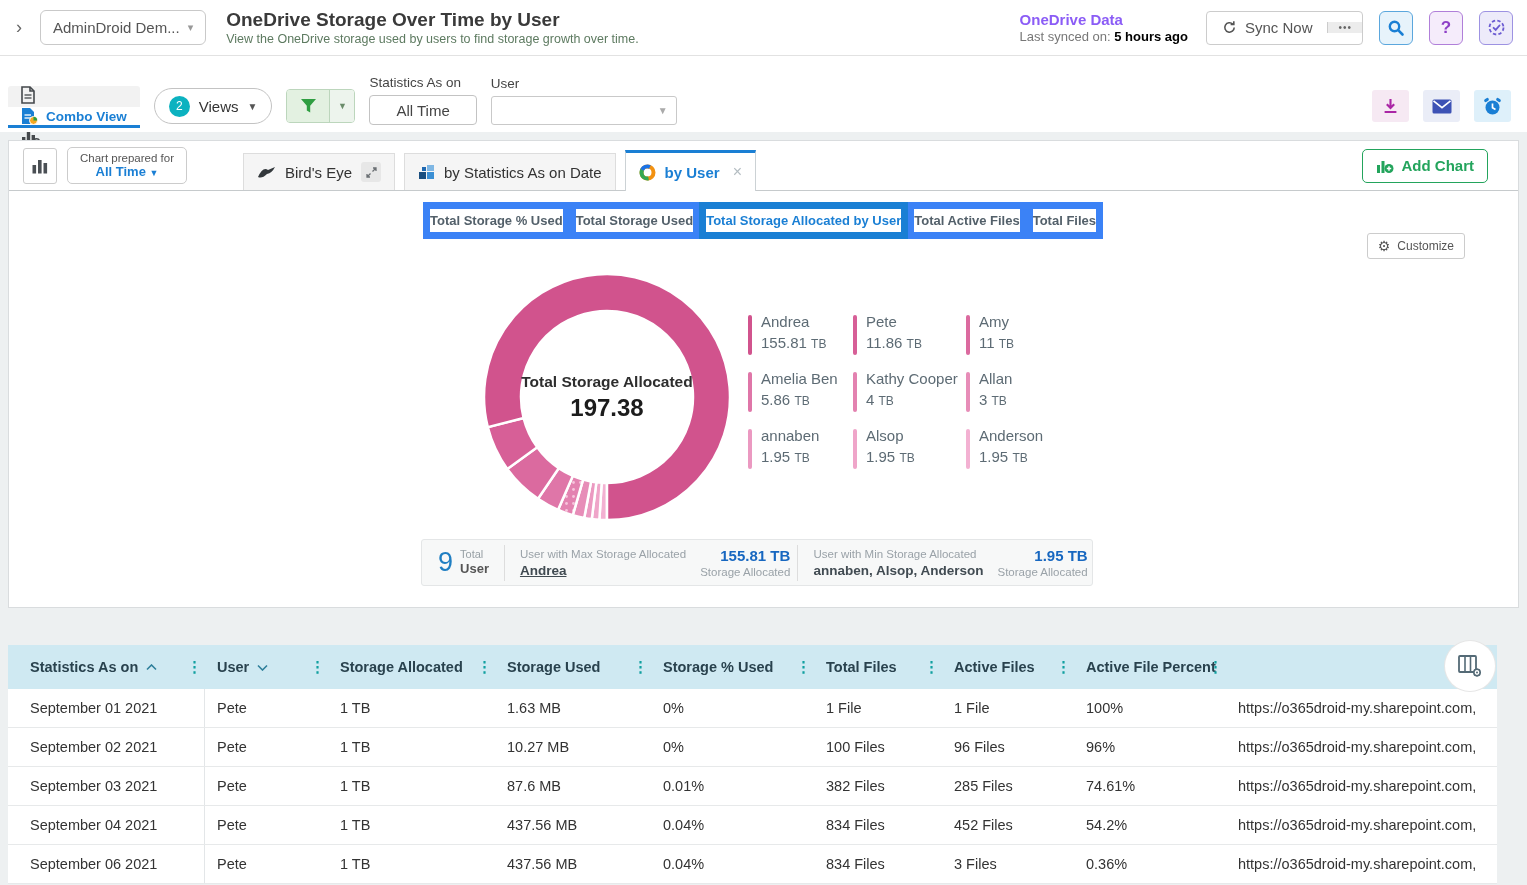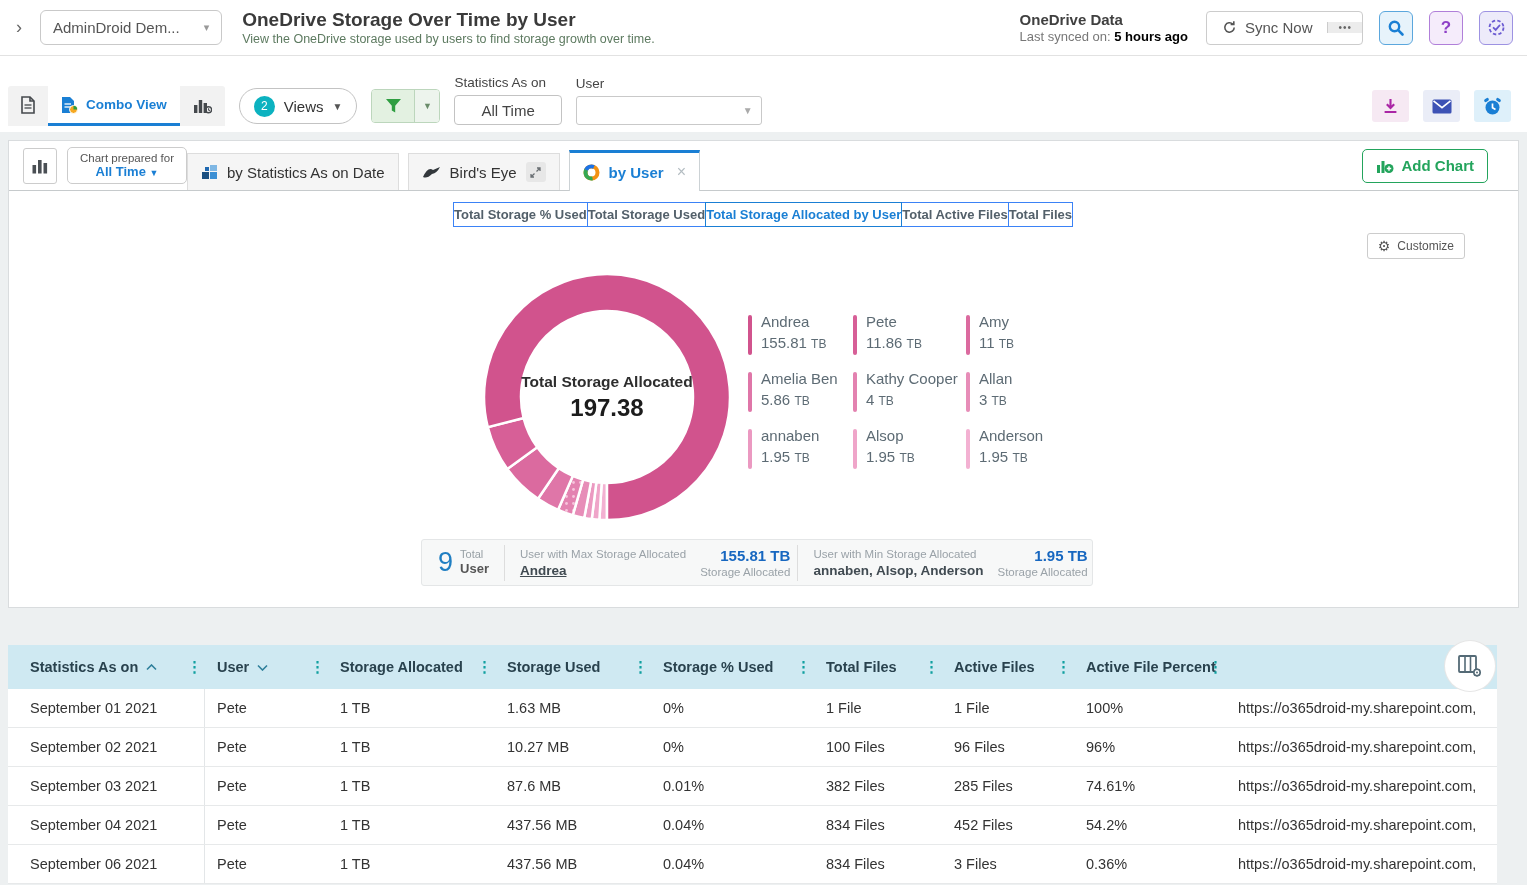--- a/index.html
+++ b/index.html
@@ -3,41 +3,41 @@
 <meta charset="utf-8">
 <style>
   *{box-sizing:border-box;}
   body{margin:0;width:1527px;height:885px;background:#edf0f1;font-family:"Liberation Sans",sans-serif;overflow:hidden;color:#333;}
   button{font-family:inherit;cursor:pointer;background:none;border:none;padding:0;color:inherit;}
   svg{display:block;}
 
   
   .header{display:flex;align-items:center;height:56px;background:#fff;border-bottom:1px solid #e2e2e2;padding:0 14px 0 10px;gap:12px;}
   .chev{font-size:18px;color:#666;padding:2px 6px;}
-  .tenant{display:flex;align-items:center;gap:24px;border:1px solid #c9c9c9;border-radius:6px;padding:8px 12px;color:#555;font-size:15px;background:#fff;}
+  .tenant{display:flex;align-items:center;gap:8px;border:1px solid #c9c9c9;border-radius:6px;padding:8px 12px;color:#555;font-size:15px;background:#fff;}
   .tenant .caret{color:#999;font-size:11px;}
   .titleblock{margin-left:8px;}
   .titleblock h1{margin:0;font-size:19px;color:#3a3a3a;font-weight:700;line-height:1.15;}
   .subtitle{font-size:12.5px;color:#5d7a60;margin-top:2px;}
   .spacer{flex:1;}
   .syncinfo{margin-right:6px;}
-  .syncsrc{font-weight:700;color:#404040;font-size:15px;}
+  .syncsrc{font-weight:700;color:#8b5cf6;font-size:15px;}
   .synctime{font-size:13px;color:#777;margin-top:1px;}
   .synctime b{color:#000000;}
   .syncgroup{display:flex;align-items:center;border:1px solid #ccc;border-radius:4px;overflow:hidden;height:34px;background:#fff;}
   .syncbtn{display:flex;align-items:center;gap:8px;padding:0 15px;background:#fff;color:#555;font-size:15px;}
   .morebtn{padding:0 10px;background:#ececec;border-left:1px solid #ccc;color:#666;font-size:10px;letter-spacing:1px;display:flex;align-items:center;}
   .iconbtn{width:34px;height:34px;border-radius:6px;display:flex;align-items:center;justify-content:center;margin-left:4px;}
   .iconbtn.search{background:#e7f3fb;border:1.5px solid #5ba7dd;}
   .iconbtn.help{background:#f5ecfb;border:1.5px solid #b07fd9;color:#8e3fc7;font-size:17px;font-weight:700;}
   .iconbtn.sched{background:#edebfa;border:1.5px solid #9d92e2;}
 
   
   .toolbar{display:flex;align-items:flex-end;background:#fff;height:76px;padding:0 16px 6px 8px;gap:14px;}
-  .viewtabs{display:flex;height:40px;background:#f2f2f2;border-radius:3px 3px 0 0;}
+  .viewtabs{display:flex;height:40px;background:#f2f2f2;border-radius:3px 3px 0 0;flex-direction:column;}
   .vtab{display:flex;align-items:center;gap:8px;padding:0 13px;border-bottom:3px solid transparent;color:#555;}
   .vtab.active{background:#fff;border-bottom-color:#1a7fd4;color:#1a7fd4;font-size:13.5px;font-weight:700;}
   .viewsbtn{display:flex;align-items:center;gap:9px;height:36px;border:1px solid #c3c3c3;border-radius:18px;padding:0 14px;margin-bottom:2px;font-size:15px;color:#333;background:#fff;}
   .badge{width:21px;height:21px;border-radius:50%;background:#0cb2c0;color:#fff;font-size:12px;display:flex;align-items:center;justify-content:center;}
   .viewsbtn .caret{font-size:10px;color:#555;}
   .filtergroup{display:flex;height:34px;margin-bottom:3px;border-radius:4px;overflow:hidden;border:1px solid #bcd6bc;}
   .f-main{width:42px;background:#e3f1e1;display:flex;align-items:center;justify-content:center;}
   .f-caret{width:25px;background:#edf4ed;border-left:1px solid #bcd6bc;color:#6a8c6a;font-size:9px;}
   .fieldgroup{display:flex;flex-direction:column;gap:5px;margin-bottom:1px;}
   .fieldgroup label{font-size:13.5px;color:#444;}
@@ -58,21 +58,21 @@
   .preparedfor .l2{display:block;font-size:13px;color:#1a7fd4;font-weight:700;}
   .preparedfor .l2 .caret{font-size:9px;}
   .ctab{display:flex;align-items:center;gap:9px;height:37px;padding:0 13px;background:#f5f5f5;border:1px solid #ddd;border-bottom:none;font-size:15px;color:#333;}
   .ctab.birds{margin-left:56px;}
   .ctab + .ctab{margin-left:9px;}
   .ctab.active{background:#fff;border-color:#ccd2d5;border-top:3px solid #1a7fd4;height:41px;margin-bottom:-1px;color:#1a7fd4;font-weight:600;}
   .ctab .expand{width:20px;height:20px;background:#e7e7e7;border-radius:3px;display:flex;align-items:center;justify-content:center;}
   .ctab .close{color:#b3bcc1;font-size:16px;margin-left:4px;font-weight:400;}
   .addchart{display:flex;align-items:center;gap:8px;align-self:center;margin-left:auto;margin-right:16px;border:1.5px solid #23a45c;border-radius:5px;height:34px;padding:0 13px;color:#23a45c;font-size:15px;font-weight:700;background:#fff;}
   .metrictabs{display:flex;justify-content:center;margin-top:11px;}
-  .mtab{border:1px solid #3b82f6;background:#fff;padding:4px 0;font-size:13px;font-weight:700;color:#53606a;margin-left:-1px;position:relative;}
+  .mtab{border:7px solid #3b82f6;background:#fff;padding:4px 0;font-size:13px;font-weight:700;color:#53606a;margin-left:-1px;position:relative;}
   .mtab.active{color:#1a7fd4;border-color:#1a7fd4;z-index:1;}
   .customize{position:absolute;top:92px;right:53px;display:flex;align-items:center;gap:7px;border:1px solid #ccc;border-radius:3px;padding:4px 10px;font-size:12px;color:#555;background:#fff;}
   .customize .gear{font-size:14px;color:#555;}
   .donutwrap{position:absolute;left:463px;top:121px;width:270px;height:270px;}
   .centertext{position:absolute;inset:0;display:flex;flex-direction:column;align-items:center;justify-content:center;pointer-events:none;gap:3px;}
   .centerlabel{font-size:15.5px;font-weight:700;color:#2e2e2e;}
   .centerval{font-size:24px;font-weight:600;color:#1c1c1c;}
   .legend{position:absolute;left:739px;top:172px;display:grid;grid-template-columns:105px 113px 125px;row-gap:13px;}
   .litem{display:flex;gap:9px;height:44px;}
   .lbar{width:4px;height:40px;border-radius:2px;margin-top:2px;flex:none;}
@@ -236,39 +236,39 @@
       <svg width="18" height="18" viewBox="0 0 18 18">
           <rect x="1.5" y="8" width="3.6" height="8.5" fill="#4a4f54"></rect>
           <rect x="7" y="3" width="3.6" height="13.5" fill="#4a4f54"></rect>
           <rect x="12.5" y="6" width="3.6" height="10.5" fill="#4a4f54"></rect>
         </svg>
     </button>
     <button class="preparedfor">
       <span class="l1">Chart prepared for</span>
       <span class="l2"><span>All Time</span> <span class="caret">▼</span></span>
     </button>
+    <button class="ctab birds">
+      <svg width="19" height="15" viewBox="0 0 19 15">
+          <path d="M1 12 Q6 1 11 5 L18 2 Q15 8 10 9 Q5 14 1 12 Z" fill="#33383c"></path>
+        </svg>
+      <span>Bird's Eye</span>
+      <span class="expand">
+        <svg width="11" height="11" viewBox="0 0 11 11">
+            <path d="M7 1h3v3M4 10H1V7M10 1 6.5 4.5M1 10l3.5-3.5" fill="none" stroke="#6a6f73" stroke-width="1.3"></path>
+          </svg>
+      </span>
+    </button>
     <button class="ctab">
       <svg width="17" height="16" viewBox="0 0 17 16">
           <rect x="1" y="8" width="7" height="7" fill="#1b4f80"></rect>
           <rect x="9" y="8" width="7" height="7" fill="#3b8fd4"></rect>
           <rect x="9" y="1" width="7" height="6" fill="#7fb7e4"></rect>
           <rect x="4" y="3" width="4" height="4" fill="#2069b1"></rect>
         </svg>
       <span>by Statistics As on Date</span>
-    </button>
-    <button class="ctab birds">
-      <svg width="19" height="15" viewBox="0 0 19 15">
-          <path d="M1 12 Q6 1 11 5 L18 2 Q15 8 10 9 Q5 14 1 12 Z" fill="#33383c"></path>
-        </svg>
-      <span>Bird's Eye</span>
-      <span class="expand">
-        <svg width="11" height="11" viewBox="0 0 11 11">
-            <path d="M7 1h3v3M4 10H1V7M10 1 6.5 4.5M1 10l3.5-3.5" fill="none" stroke="#6a6f73" stroke-width="1.3"></path>
-          </svg>
-      </span>
     </button>
     <button class="ctab active">
       <svg width="17" height="17" viewBox="0 0 17 17">
           <circle cx="8.5" cy="8.5" r="6" fill="none" stroke="#f29111" stroke-width="4"></circle>
           <circle cx="8.5" cy="8.5" r="6" fill="none" stroke="#34a853" stroke-width="4" stroke-dasharray="13 38" transform="rotate(80 8.5 8.5)"></circle>
           <circle cx="8.5" cy="8.5" r="6" fill="none" stroke="#1a73e8" stroke-width="4" stroke-dasharray="9 38" transform="rotate(205 8.5 8.5)"></circle>
         </svg>
       <span>by User</span>
       <span class="close">×</span>
     </button>

